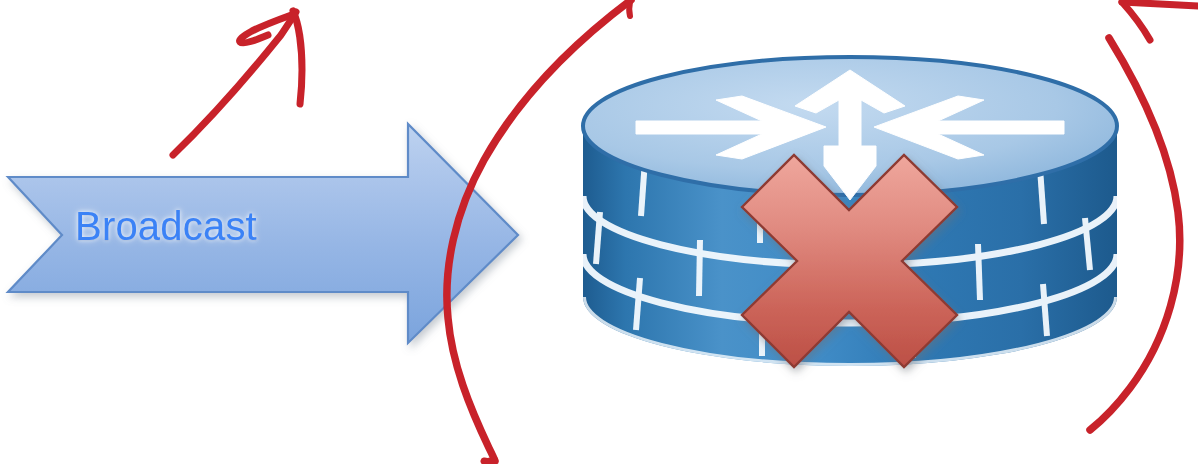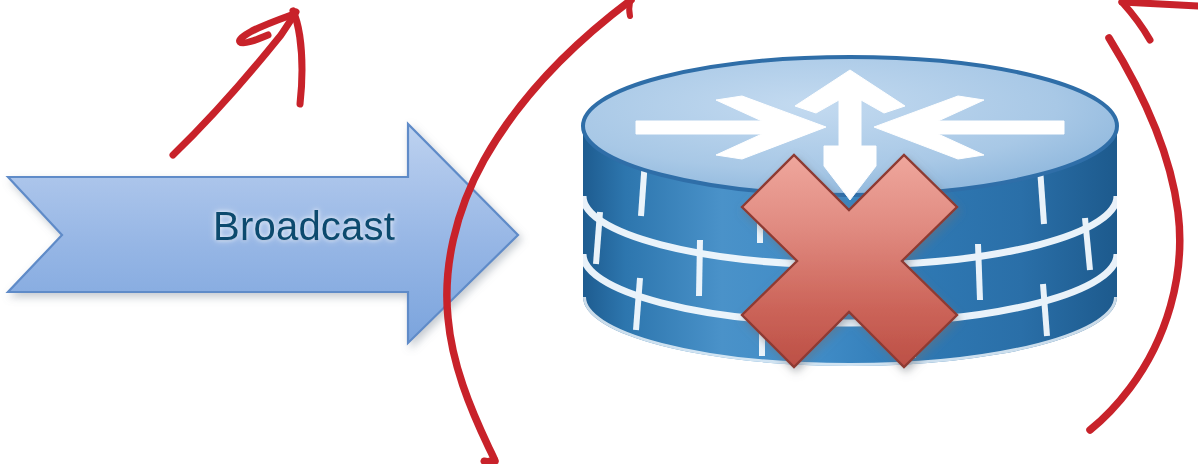--- a/index.html
+++ b/index.html
@@ -32,22 +32,22 @@
     top: 0;
     width: 1198px;
     height: 464px;
     pointer-events: none;
   }
   #broadcast-label {
     position: absolute;
     left: 75px;
     top: 206px;
     width: 320px;
-    text-align: right;
-    color: #0c4a6e;
+    text-align: left;
+    color: #3b82f6;
     font-family: "Liberation Sans", sans-serif;
     font-size: 40px;
     font-weight: 400;
     letter-spacing: 0.2px;
     line-height: 1;
     text-shadow:
       0 0 4px rgba(255,255,255,0.85),
       0 0 9px rgba(255,255,255,0.55),
       0 1px 1px rgba(90,120,170,0.35);
     white-space: nowrap;

